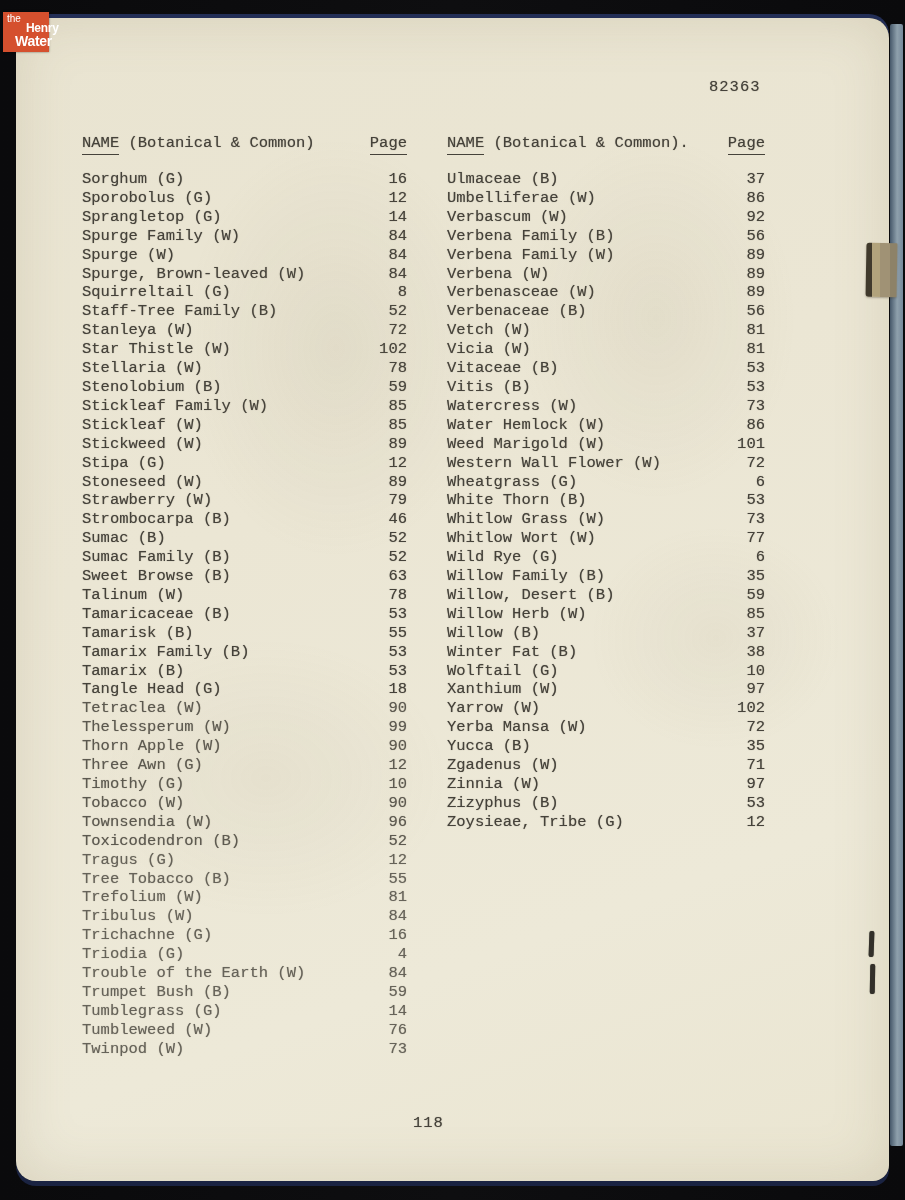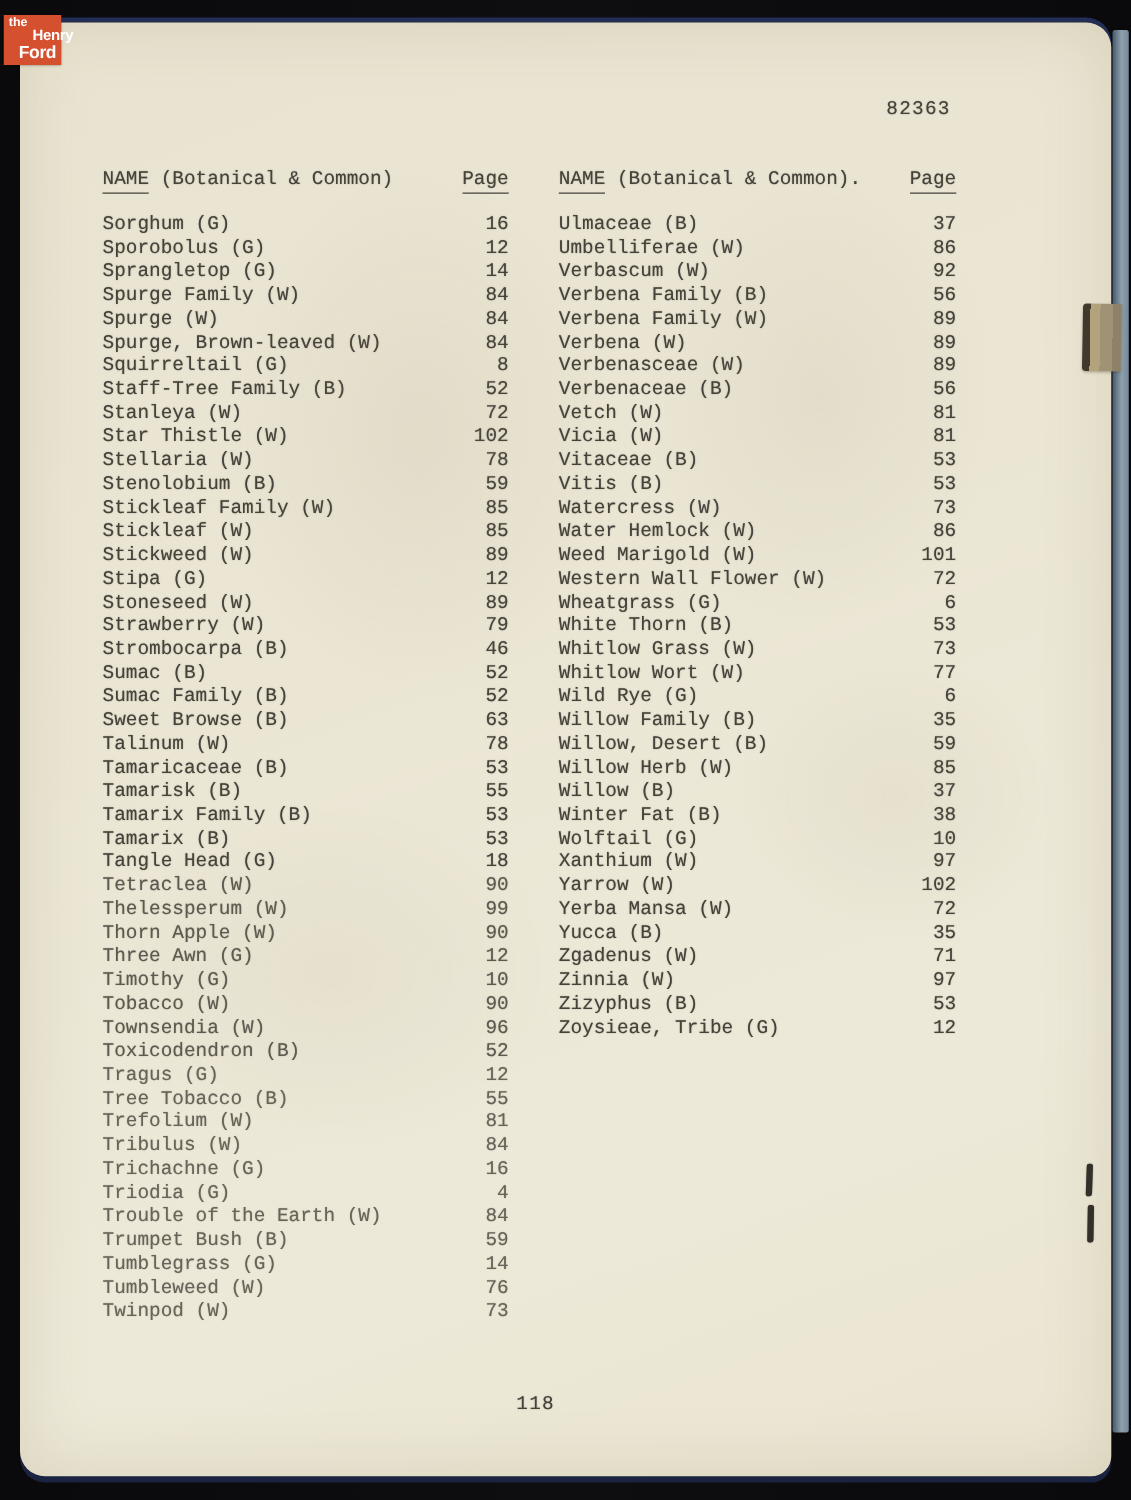--- a/index.html
+++ b/index.html
@@ -44,21 +44,21 @@
     transform:rotate(1deg);border-radius:3px 1px 1px 3px;
     background:linear-gradient(to right,#413a2c 0 6px,#b2a37c 6px 14px,#a09275 14px 24px,#8d8268 24px);
     box-shadow:0 1px 2px rgba(60,50,30,0.35);}
   .mark{position:absolute;width:5px;z-index:3;background:#33302a;border-radius:2px;
     box-shadow:0 0 1px rgba(40,36,28,0.6);}
   .mark-1{left:869px;top:931px;height:26px;transform:rotate(2deg);}
   .mark-2{left:870px;top:964px;height:30px;transform:rotate(1deg);}
   
   .logo{position:absolute;left:3px;top:12px;width:46px;height:40px;background:#d5502e;z-index:4;
     font-family:"Liberation Sans", sans-serif;color:#fff;box-shadow:0 0 2px rgba(0,0,0,0.5);}
-  .logo .the{position:absolute;left:4px;top:1px;font-size:10px;font-weight:700;}
+  .logo .the{position:absolute;left:4px;top:1px;font-size:10px;font-weight:400;}
   .logo .henry{position:absolute;left:12px;top:9px;font-size:12px;font-weight:700;letter-spacing:-0.3px;margin-left:11px;}
   .logo .ford{position:absolute;left:12px;top:21px;font-size:14px;font-weight:700;letter-spacing:-0.3px;}
 </style>
 </head>
 <body>
 
 <div class="viewport">
 
   <div class="edge-strip"></div>
 
@@ -417,16 +417,16 @@
 
   <div class="handwritten">2021,204.1</div>
 
   <div class="tape-tab"></div>
   <div class="mark mark-1"></div>
   <div class="mark mark-2"></div>
 
   <div class="logo">
     <span class="the">the</span>
     <span class="henry">Henry</span>
-    <span class="ford">Ford</span>
+    <span class="ford">Water</span>
   </div>
 
 </div>
 
 </body></html>

